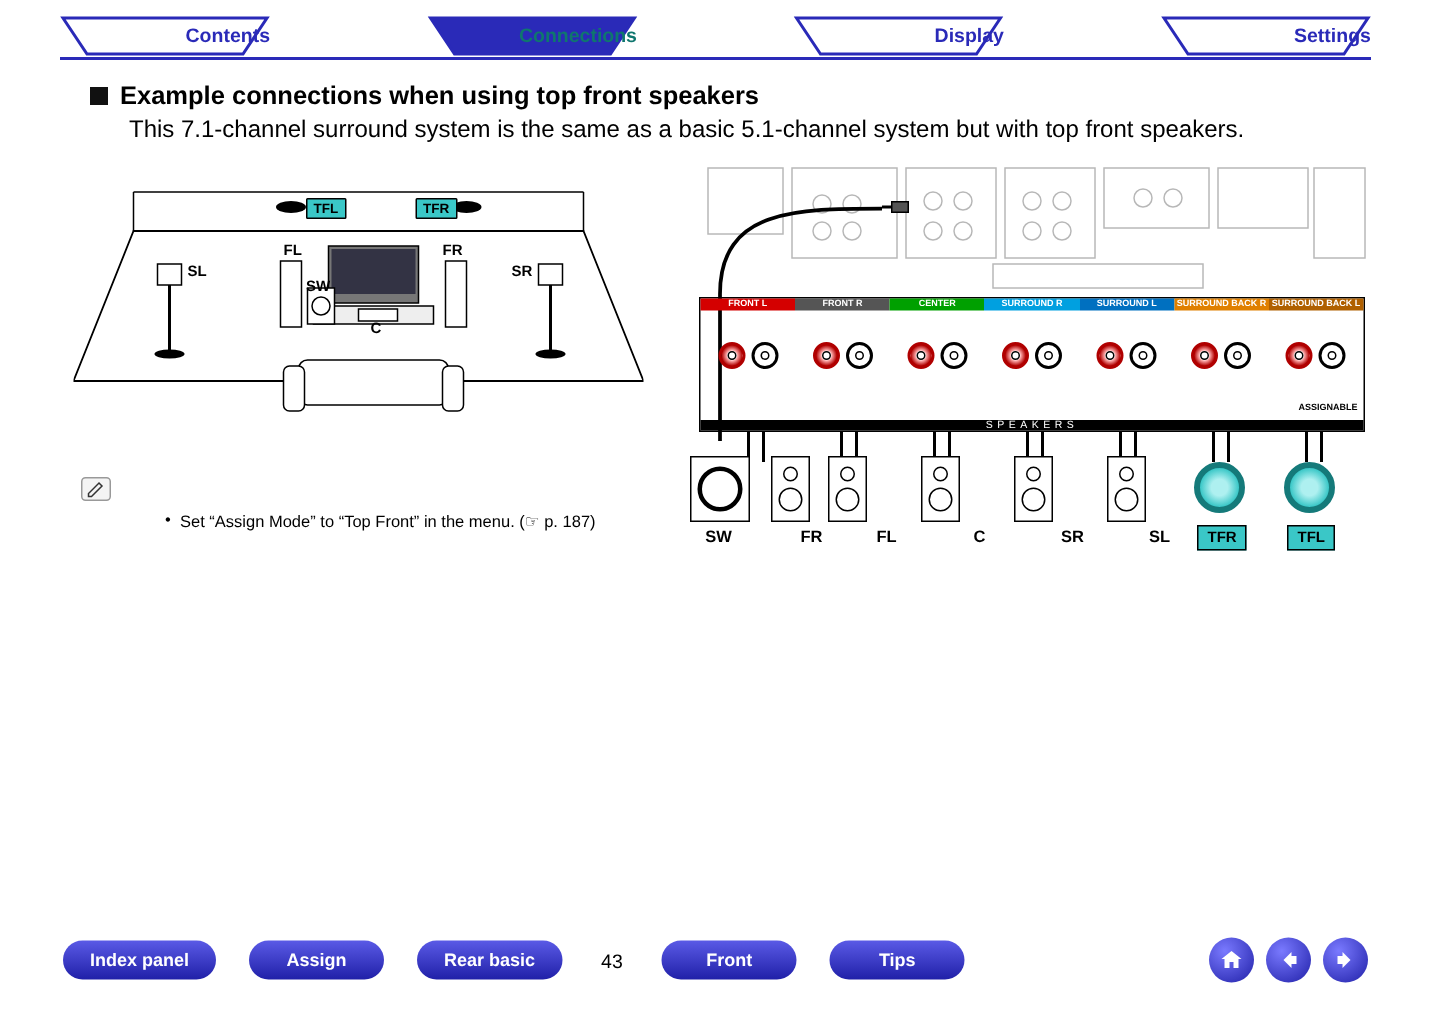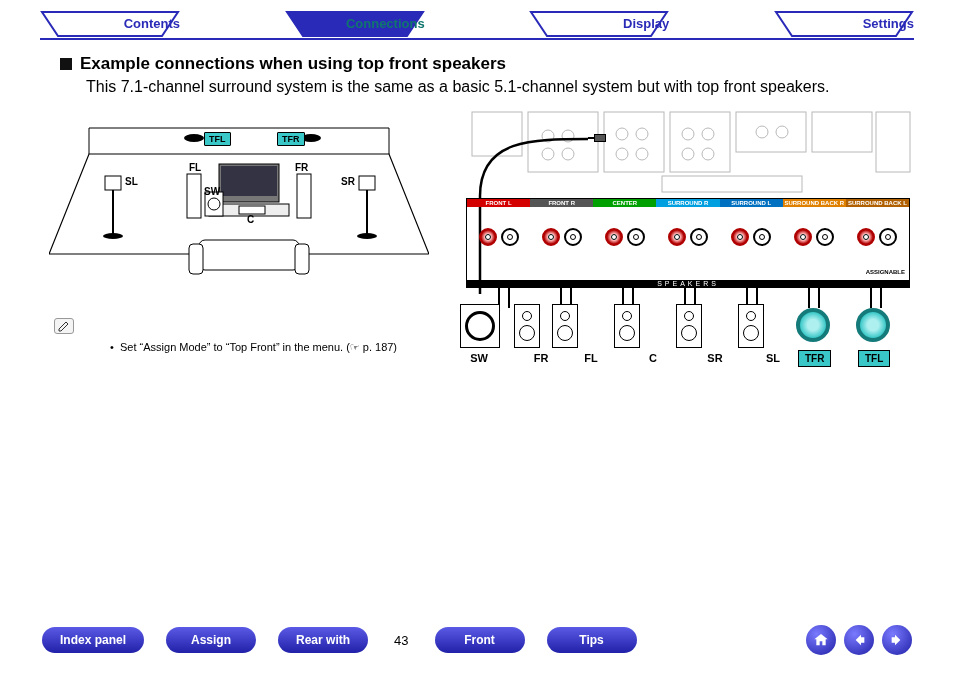--- a/index.html
+++ b/index.html
@@ -293,21 +293,21 @@
       <div class="ch-lbl" style="left:300px;top:246px">SL</div>
       <div class="ch-tag" style="left:340px;top:244px">TFR</div>
       <div class="ch-tag" style="left:400px;top:244px">TFL</div>
     </div>
   </div>
 </div>
 
 <div class="bottom">
   <div class="pill">Index panel</div>
   <div class="pill">Assign</div>
-  <div class="pill">Rear with</div>
+  <div class="pill">Rear basic</div>
   <div class="page-no">43</div>
   <div class="pill">Front</div>
   <div class="pill">Tips</div>
   <div class="spacer"></div>
   <div class="nav-icons">
     <div class="circ">
       <svg viewBox="0 0 24 24">
           <path d="M12 3 L2 11 H5 V20 H10 V14 H14 V20 H19 V11 H22 Z"></path>
         </svg>
     </div>

